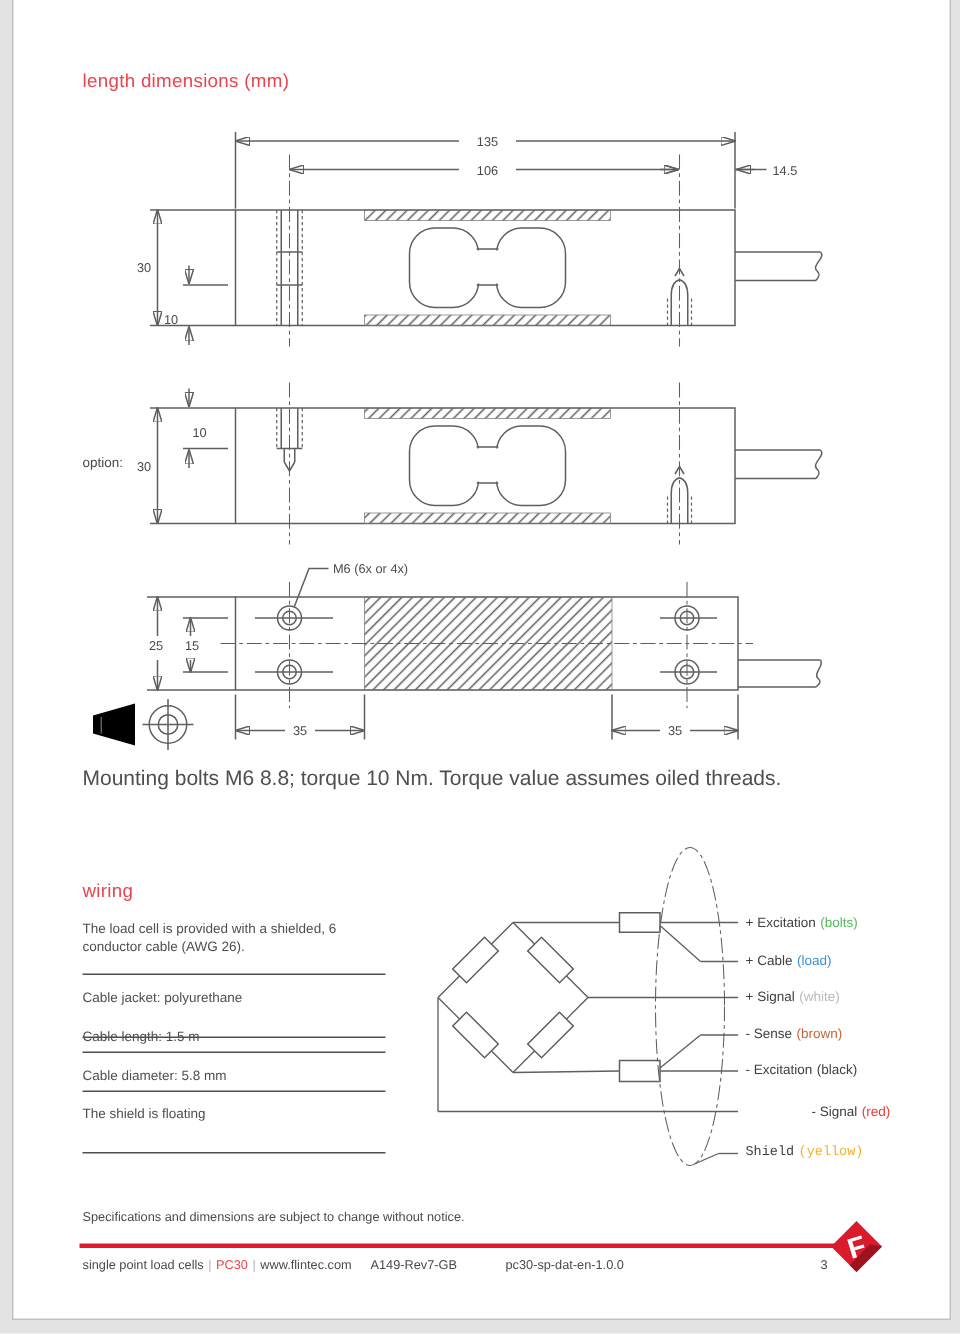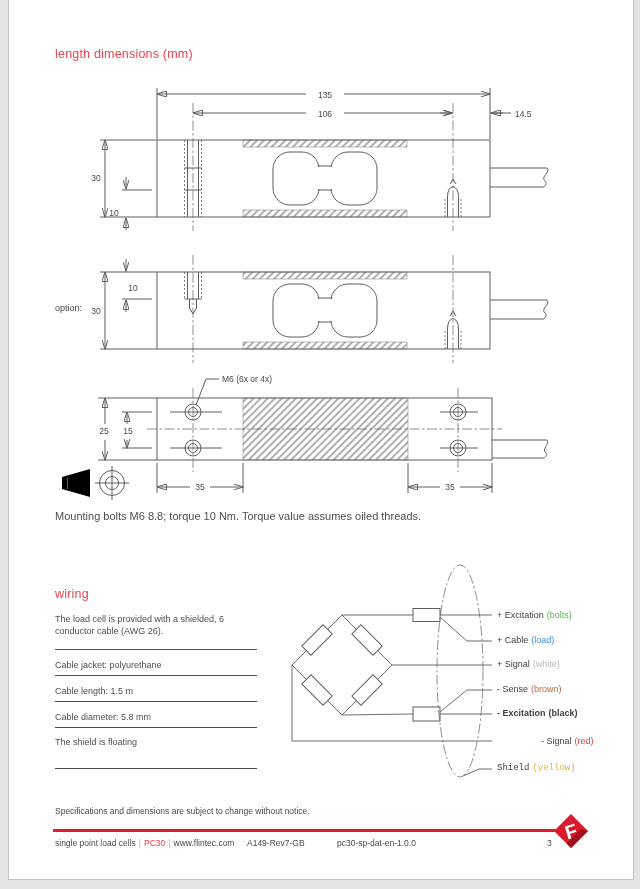--- a/index.html
+++ b/index.html
@@ -13,21 +13,21 @@
   .page{
     position:absolute;left:8px;top:0;width:626px;height:880px;
     background:#ffffff;
     border:1px solid #c2c2c2;border-top:none;
     box-sizing:border-box;
   }
   .abs{position:absolute;}
   .heading{
     font-size:12.5px;color:#e9454e;letter-spacing:0.2px;
   }
-  .note{font-size:11px;color:#4f4f4f;}
+  .note{font-size:14px;color:#4f4f4f;}
   .spec-row{
     position:absolute;left:55px;width:202px;
     font-size:9px;line-height:1.35;color:#4f4f4f;
     border-bottom:1.4px solid #4f4f4f;
   }
   .wire-label{
     position:absolute;left:497px;height:12px;
     font-size:9px;color:#3f3f3f;white-space:nowrap;
   }
   .wire-label .cname{margin-left:3px;}
@@ -261,38 +261,38 @@
   </g>
 </svg>
 
 <div class="abs heading" style="left: 55px; top: 47px; color: rgb(233, 69, 78);">length dimensions (mm)</div>
 
 <div class="abs note" style="left:55px;top:510px;width:520px;">Mounting bolts M6 8.8; torque 10 Nm. Torque value assumes oiled threads.</div>
 
 <div class="abs heading" style="left: 55px; top: 587px; color: rgb(233, 69, 78);">wiring</div>
 
 <div class="spec-row" style="top:613px;padding-bottom:12px;">The load cell is provided with a shielded, 6 conductor cable (AWG 26).</div>
-<div class="spec-row" style="top:659px;padding-bottom:4px;">Cable jacket: polyurethane</div>
+<div class="spec-row" style="top:659px;padding-bottom:20px;">Cable jacket: polyurethane</div>
 <div class="spec-row" style="top:685px;padding-bottom:4px;">Cable length: 1.5 m</div>
 <div class="spec-row" style="top:711px;padding-bottom:4px;">Cable diameter: 5.8 mm</div>
 <div class="spec-row" style="top:736px;padding-bottom:20px;">The shield is floating</div>
 
 <div class="wire-label" style="top:609.5px;">
   <span>+ Excitation</span><span class="cname" style="color: rgb(87, 184, 92);">(bolts)</span>
 </div>
 <div class="wire-label" style="top:634.5px;">
   <span>+ Cable</span><span class="cname" style="color: rgb(61, 143, 214);">(load)</span>
 </div>
 <div class="wire-label" style="top:658.5px;">
   <span>+ Signal</span><span class="cname" style="color: rgb(185, 185, 185);">(white)</span>
 </div>
 <div class="wire-label" style="top:683.5px;">
   <span>- Sense</span><span class="cname" style="color: rgb(194, 105, 58);">(brown)</span>
 </div>
-<div class="wire-label" style="top:707.5px;font-weight:bold;">
+<div class="wire-label" style="top:707.5px;">
   <span>- Excitation</span><span class="cname" style="color: rgb(63, 63, 63);">(black)</span>
 </div>
 <div class="wire-label" style="top:735.5px;margin-left:44px;">
   <span>- Signal</span><span class="cname" style="color: rgb(228, 61, 52);">(red)</span>
 </div>
 <div class="wire-label" style="top:762.5px;font-family:Liberation Mono, monospace;">
   <span>Shield</span><span class="cname" style="color: rgb(244, 176, 44);">(yellow)</span>
 </div>
 
 <div class="abs footer-text" style="left:55px;top:806px;">Specifications and dimensions are subject to change without notice.</div>

